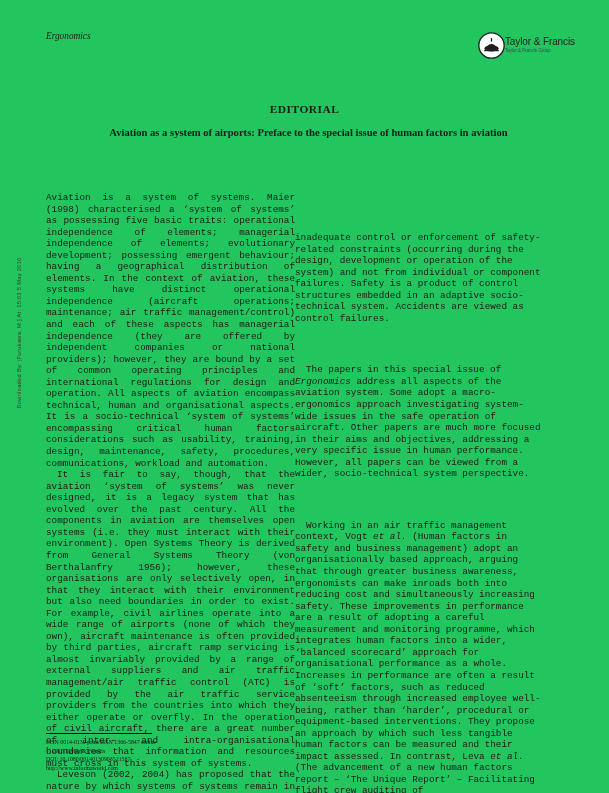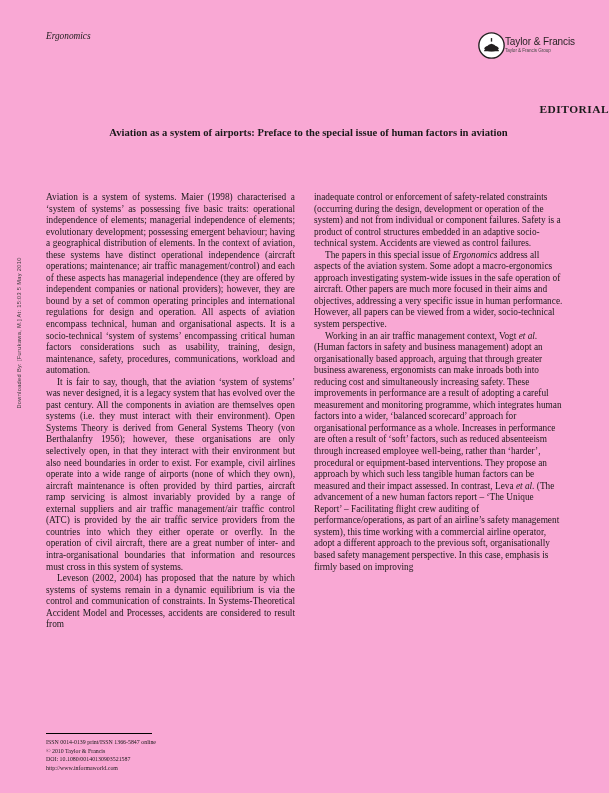--- a/index.html
+++ b/index.html
@@ -12,21 +12,21 @@
     height: 793px;
     position: relative;
     font-family: "Liberation Serif", "DejaVu Serif", serif;
     color: #1a1a1a;
     overflow: hidden;
   }
 
   .page {
     position: absolute;
     inset: 0;
-    background: #f9a8d4;
+    background: #22c55e;
   }
 
   
   .download-stamp {
     position: absolute;
     left: -126px;
     top: 330px;
     width: 290px;
     transform: rotate(-90deg);
     transform-origin: center center;
@@ -89,21 +89,21 @@
     margin-top: 2.5px;
     letter-spacing: -0.05px;
   }
 
   
   .editorial-label {
     position: absolute;
     left: 0;
     right: 0;
     top: 103px;
-    text-align: right;
+    text-align: center;
     font-weight: bold;
     font-size: 11.4px;
     letter-spacing: 0.5px;
   }
   .article-title {
     position: absolute;
     left: 44px;
     right: 36px;
     top: 126px;
     text-align: center;
@@ -113,39 +113,40 @@
   }
 
   
   .columns {
     position: absolute;
     left: 46px;
     top: 192px;
     width: 518px;
     height: 520px;
     display: flex;
-    gap: 19px;
+    font-family: Liberation Mono, monospace;
   }
   .col {
     width: 249px;
     font-size: 9.3px;
     line-height: 11.55px;
   }
   .col p {
     margin: 0;
     text-indent: 0;
   }
   .col p + p {
     text-indent: 11px;
   }
   .col-left p {
     text-align: justify;
   }
   .col-right p {
     text-align: left;
+    margin-top: 40px;
   }
   .section-head {
     margin: 11.5px 0 0 0;
     font-weight: bold;
     font-size: 9.3px;
     line-height: 11.55px;
     text-indent: 0 !important;
   }
   .section-head + p {
     text-indent: 0 !important;

